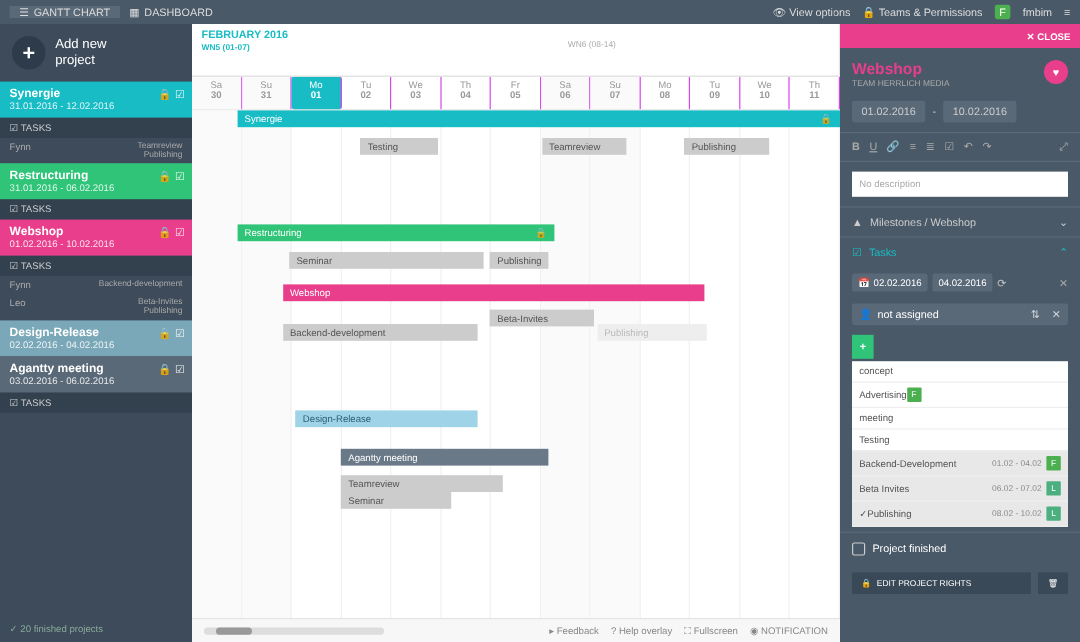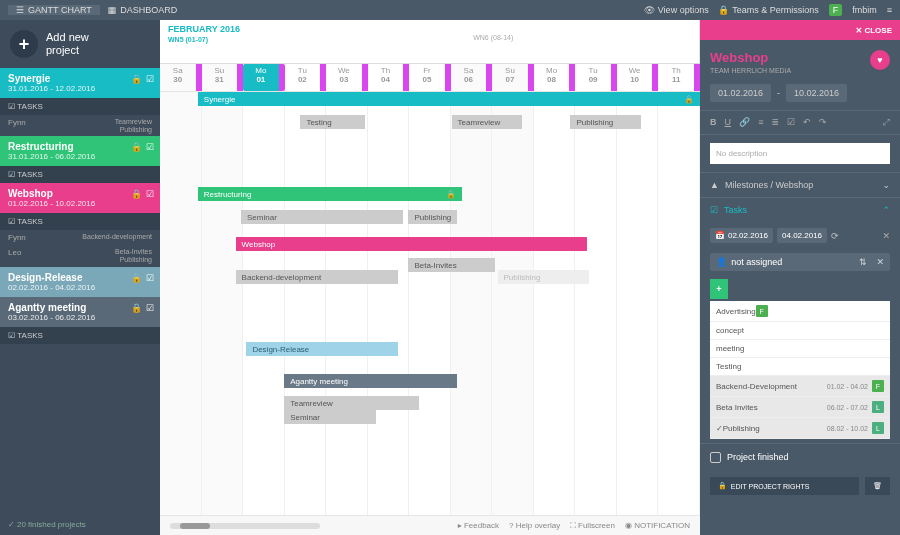--- a/index.html
+++ b/index.html
@@ -28,21 +28,21 @@
 .assignee{display:flex;justify-content:space-between;padding:3px 8px;background:#3d4b5a;font-size:8px;color:#aaa}
 .assignee .tl{text-align:right;font-size:7px;line-height:1.1}
 .side-foot{margin-top:auto;padding:6px 8px;color:#8a9;font-size:8px}
 .gantt{flex:1;display:flex;flex-direction:column;background:#fff;min-width:0;position:relative}
 .ghdr{display:flex;border-bottom:1px solid #ddd;height:44px;position:relative}
 .month{padding:4px 8px;font-size:9px;font-weight:bold;color:#888;border-right:1px solid #e5e5e5}
 .month.jan{width:80px}
 .month.feb{flex:1;color:#18bcc4}
 .week{font-size:7px;color:#aaa;font-weight:normal}
 .days{display:flex;border-bottom:1px solid #e5e5e5;height:28px}
-.day{flex:1;text-align:center;font-size:8px;color:#999;border-right:6px solid #d946ef;padding-top:2px}
+.day{flex:1;text-align:center;font-size:8px;color:#999;border-right:1px solid #d946ef;padding-top:2px}
 .day.today{background:#18bcc4;color:#fff;border-radius:2px}
 .day.we{background:#fafafa}
 .grid{flex:1;position:relative;display:flex}
 .col{flex:1;border-right:1px solid #f0f0f0}
 .col.we{background:#fafafa}
 .bars{position:absolute;inset:0}
 .bar{position:absolute;height:14px;font-size:8px;color:#fff;padding:1px 6px;white-space:nowrap;overflow:hidden;display:flex;align-items:center}
 .bar.synergie{background:#18bcc4}
 .bar.restruct{background:#2fc478}
 .bar.webshop{background:#e83e8c}
@@ -335,25 +335,25 @@
       <span>👤</span>
       <span>not assigned</span>
       <span class="sort">⇅</span>
       <span style="margin-left:6px;opacity:.7">✕</span>
     </div>
     <div class="addtask">
       <div class="plus">+</div>
     </div>
     <div class="tlist" id="tlist">
         <div class="titem">
+          <span>concept</span>
+        </div>
+        <div class="titem">
           <span>Advertising</span>
           <span class="badge f">F</span>
-        </div>
-        <div class="titem">
-          <span>concept</span>
         </div>
         <div class="titem">
           <span>meeting</span>
         </div>
         <div class="titem">
           <span>Testing</span>
         </div>
         <div class="titem alt">
           <span>Backend-Development</span>
           <span class="dr">01.02 - 04.02</span>

